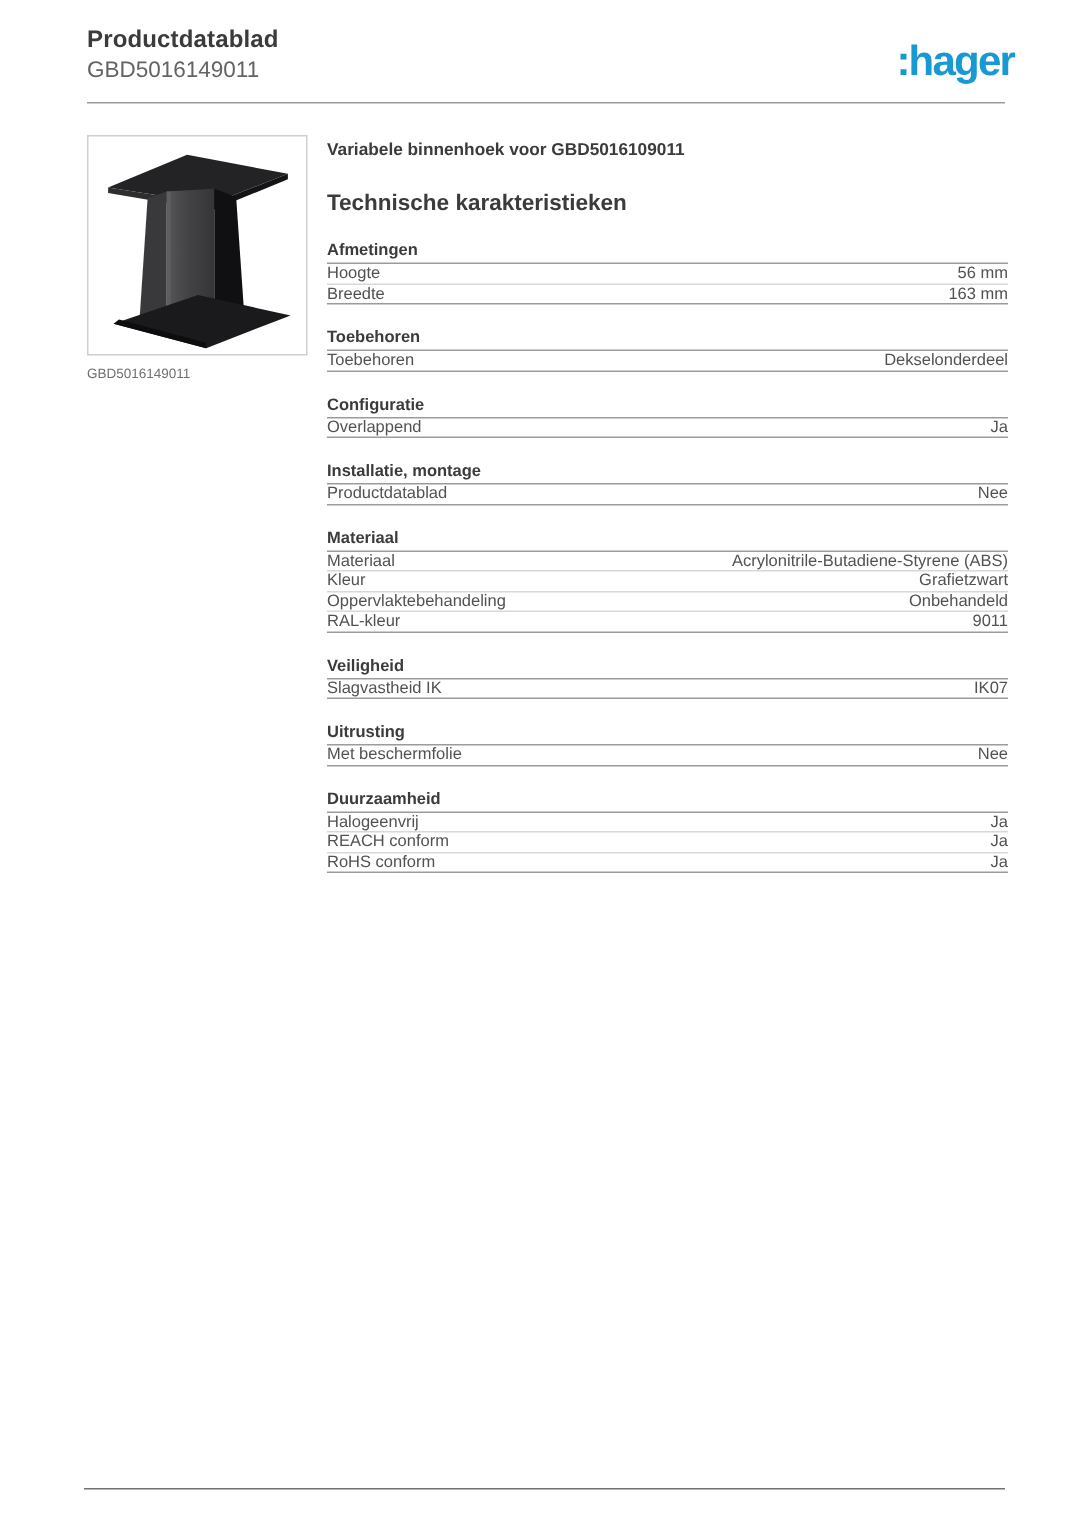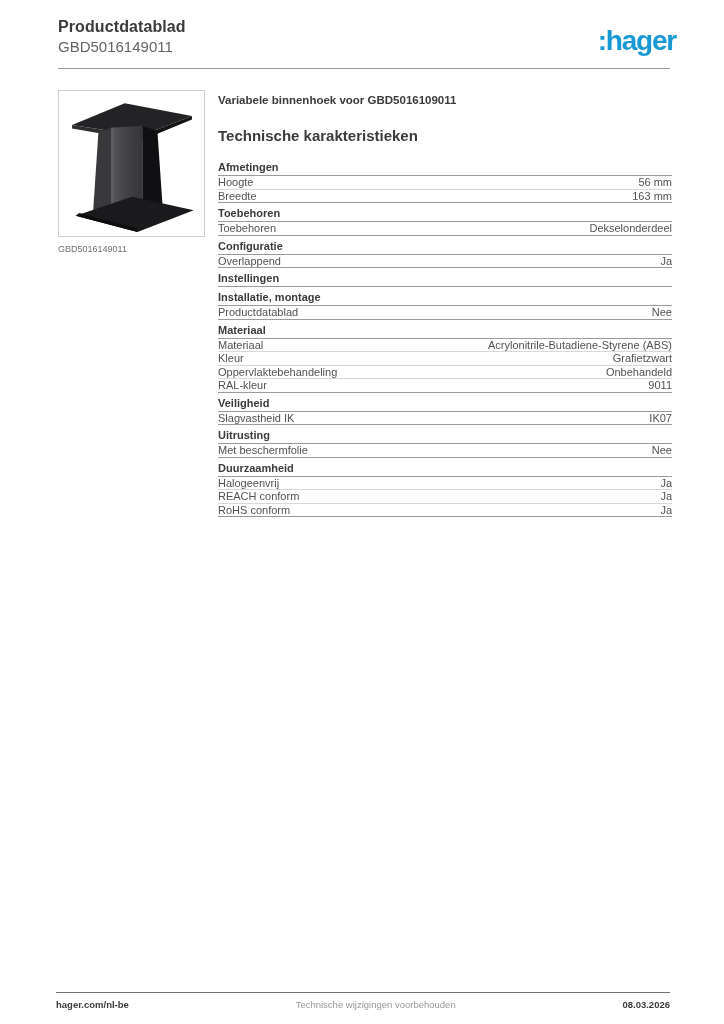--- a/index.html
+++ b/index.html
@@ -16,21 +16,21 @@
   .header-rule { position:absolute; left:58px; top:68px; width:612px; border-top:1px solid #9b9b9d; }
   
   .content { position:absolute; left:58px; top:90px; width:614px; display:flex; }
   .image-col { width:148px; flex:none; }
   .image-box { width:147px; height:147px; border:1px solid #cfcfcf; background:#fff;
                display:flex; align-items:center; justify-content:center; }
   .image-caption { font-size:9px; color:#707072; margin-top:7px; }
   .details-col { flex:1; margin-left:12px; padding-top:4px; }
   .product-title { font-size:11.5px; font-weight:bold; color:#3b3b3d; }
   .tech-heading { font-size:15px; font-weight:bold; color:#3b3b3d; margin-top:21px; margin-bottom:17px; }
-  .section { margin-bottom:4px; }
+  .section { margin-bottom:16px; }
   .section-title { font-size:11px; font-weight:bold; color:#3b3b3d; line-height:12px;
                    padding-bottom:2px; border-bottom:1px solid #9b9b9d; }
   .spec-row { display:flex; justify-content:space-between; align-items:baseline;
               font-size:11px; color:#525254; line-height:12.5px; border-bottom:1px solid #d8d8d8; }
   .spec-row:last-child { border-bottom:1px solid #9b9b9d;gap:13px; }
   .spec-row .val { text-align:right; white-space:nowrap; padding-left:10px; }
   .section.extra-gap .spec-row:first-of-type { margin-top:7px; }
   
   .footer-rule { position:absolute; left:56px; top:992px; width:614px; border-top:1px solid #6f7173; }
   .footer { position:absolute; left:56px; top:999px; width:614px; display:flex;
@@ -106,21 +106,20 @@
 
       <div class="section">
         <div class="section-title">Configuratie</div>
         <div class="spec-row">
           <span>Overlappend</span>
           <span class="val">Ja</span>
         </div>
       </div>
 
       <div class="section">
-        <div class="section-title">Instellingen</div>
       </div>
 
       <div class="section">
         <div class="section-title">Installatie, montage</div>
         <div class="spec-row">
           <span>Productdatablad</span>
           <span class="val">Nee</span>
         </div>
       </div>
 
@@ -173,19 +172,14 @@
         <div class="spec-row">
           <span>RoHS conform</span>
           <span class="val">Ja</span>
         </div>
       </div>
 
     </div>
   </div>
 
   <div class="footer-rule"></div>
-  <div class="footer">
-    <span class="footer-left">hager.com/nl-be</span>
-    <span class="footer-center">Technische wijzigingen voorbehouden</span>
-    <span class="footer-right">08.03.2026</span>
-  </div>
 
 </div>
 
 </body></html>

